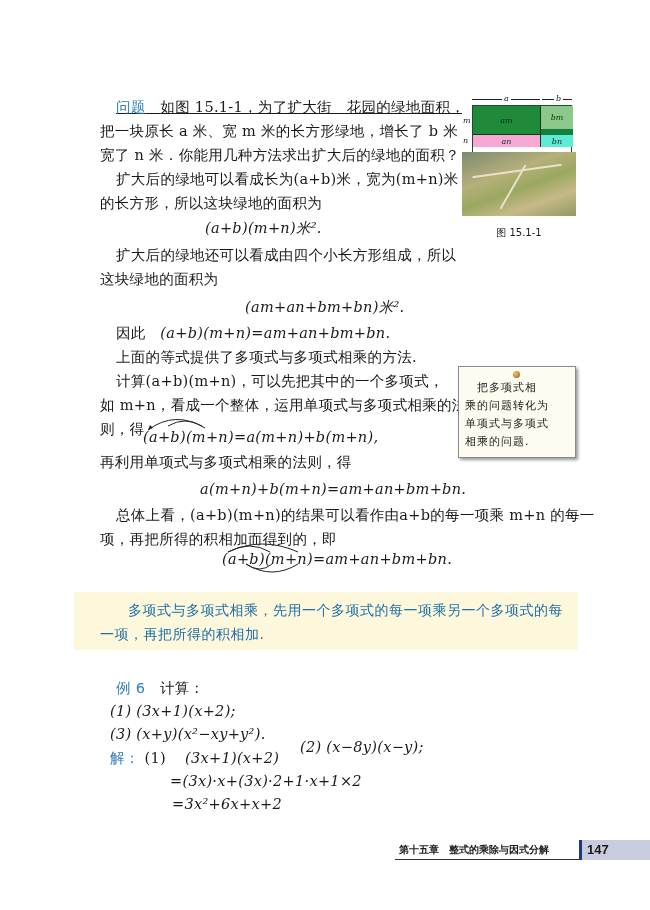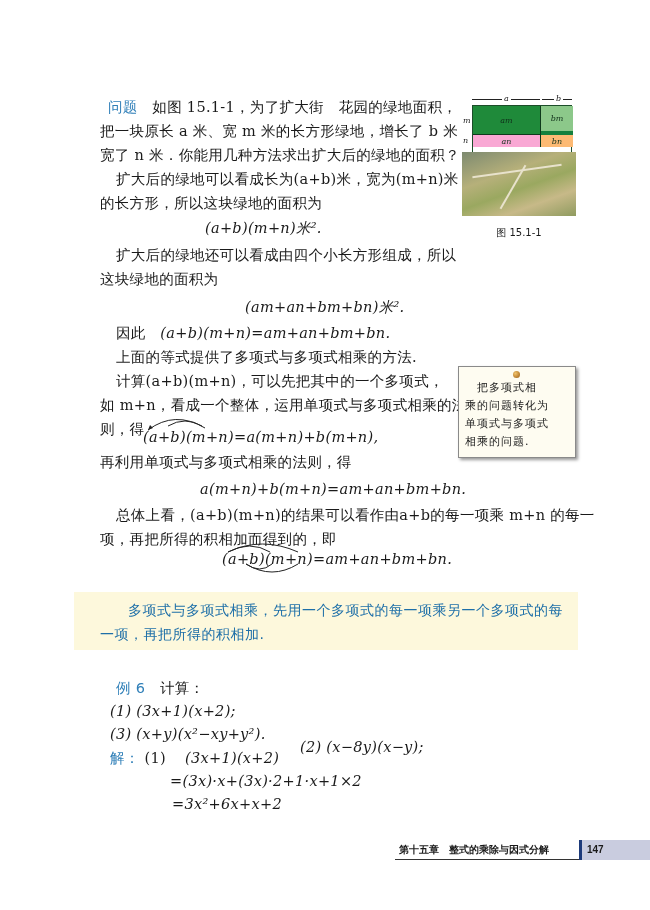--- a/index.html
+++ b/index.html
@@ -9,43 +9,43 @@
   .kw { color: #2f7fb8; font-family: "DejaVu Sans", "Liberation Sans", sans-serif; }
   .math { font-style: italic; }
   .hl { background: #fbf3c8; padding: 0 2px; }
   
   .figure { position: absolute; left: 462px; top: 96px; width: 114px; }
   .fig-diagram { position: relative; width: 114px; height: 52px; background: #fff; }
   .fig-dimbar { position: absolute; top: 0; left: 10px; right: 2px; height: 8px; font-size: 8px; }
   .fig-grid { position: absolute; left: 10px; top: 9px; width: 100px; height: 49px; border: 1px solid #1d4d2a; display: grid; grid-template-columns: 68px 32px; grid-template-rows: 29px 12px; }
   .cell { display: flex; align-items: center; justify-content: center; font-size: 8px; font-style: italic; color: #10301a; }
   .cell.am { background: #1f8a3a; border-right: 1px solid #0f3a1c; border-bottom: 1px solid #0f3a1c; }
-  .cell.bm { background: #8cc88a; border-bottom: 4px solid #15803d; }
+  .cell.bm { background: #8cc88a; border-bottom: 6px solid #15803d; }
   .cell.an { background: #f9a8d4; border-right: 1px solid #0f3a1c; }
-  .cell.bn { background: #fdba74; }
+  .cell.bn { background: #5eead4; }
   .fig-photo { width: 114px; height: 64px; margin-top: 4px; background: linear-gradient(160deg,#7d8a70 0%,#b6b07a 35%,#9aa860 55%,#c7b988 75%,#8f9b5f 100%); position: relative; overflow: hidden; }
   .fig-photo::before { content:""; position:absolute; left:10px; top:18px; width:90px; height:2px; background:#e8e2cc; transform: rotate(-8deg); }
   .fig-photo::after { content:""; position:absolute; left:50px; top:10px; width:2px; height:50px; background:#e8e2cc; transform: rotate(30deg); }
   .fig-caption { text-align: center; font-size: 10px; margin-top: 10px; font-family: "DejaVu Sans", sans-serif; }
   
   .note { position: absolute; left: 458px; top: 366px; width: 118px; height: 92px; background: #fefcf1; border: 1px solid #8a8a8a; box-shadow: 2px 2px 3px #999; padding: 12px 6px 4px 6px; font-size: 11px; line-height: 18px; letter-spacing: 1px; }
   .note-pin { position: absolute; left: 54px; top: 4px; width: 7px; height: 7px; border-radius: 50%; background: radial-gradient(circle at 35% 35%, #f2c36b, #9a5a10); }
   
   .rule-box { position: absolute; left: 74px; top: 592px; width: 504px; height: 58px; background: #fdf8dc; }
   .rule-text { position: absolute; color: #1e6fa8; font-family: "DejaVu Sans", sans-serif; font-size: 14px; white-space: nowrap; line-height: 20px; letter-spacing: 0.5px; }
   
   .footer { position: absolute; left: 395px; top: 840px; width: 255px; height: 20px; }
   .footer-chapter { position: absolute; left: 0; top: 0; width: 184px; height: 20px; border-bottom: 1px solid #333; font-family: "DejaVu Sans", sans-serif; font-size: 10px; line-height: 20px; padding-left: 4px; font-weight: bold; }
-  .footer-page { position: absolute; left: 184px; top: 0; width: 71px; height: 20px; background: #c9ccdf; border-left: 3px solid #1d3a7a; font-family: "Liberation Sans", sans-serif; font-weight: bold; font-size: 10px; line-height: 20px; padding-left: 5px; }
+  .footer-page { position: absolute; left: 184px; top: 0; width: 71px; height: 20px; background: #c9ccdf; border-left: 3px solid #1d3a7a; font-family: "Liberation Sans", sans-serif; font-weight: bold; font-size: 13px; line-height: 20px; padding-left: 5px; }
   svg.arcs { position: absolute; overflow: visible; }
 </style>
 </head>
 <body>
 
-<div class="line" style="left:108px;top:97px;">
+<div class="line" style="left:116px;top:97px;text-decoration:underline;">
   <span class="kw">问题</span>&nbsp;&nbsp;
   <span>如图 15.1-1，为了扩大街　花园的绿地面积，</span>
 </div>
 <div class="line" style="left:100px;top:121px;">把一块原长 a 米、宽 m 米的长方形绿地，增长了 b 米，加</div>
 <div class="line" style="left:100px;top:145px;">宽了 n 米．你能用几种方法求出扩大后的绿地的面积？</div>
 
 <div class="line" style="left:116px;top:169px;">扩大后的绿地可以看成长为(a+b)米，宽为(m+n)米</div>
 <div class="line" style="left:100px;top:193px;">的长方形，所以这块绿地的面积为</div>
 <div class="line math" style="left:205px;top:218px;">(a+b)(m+n)米².</div>
 

